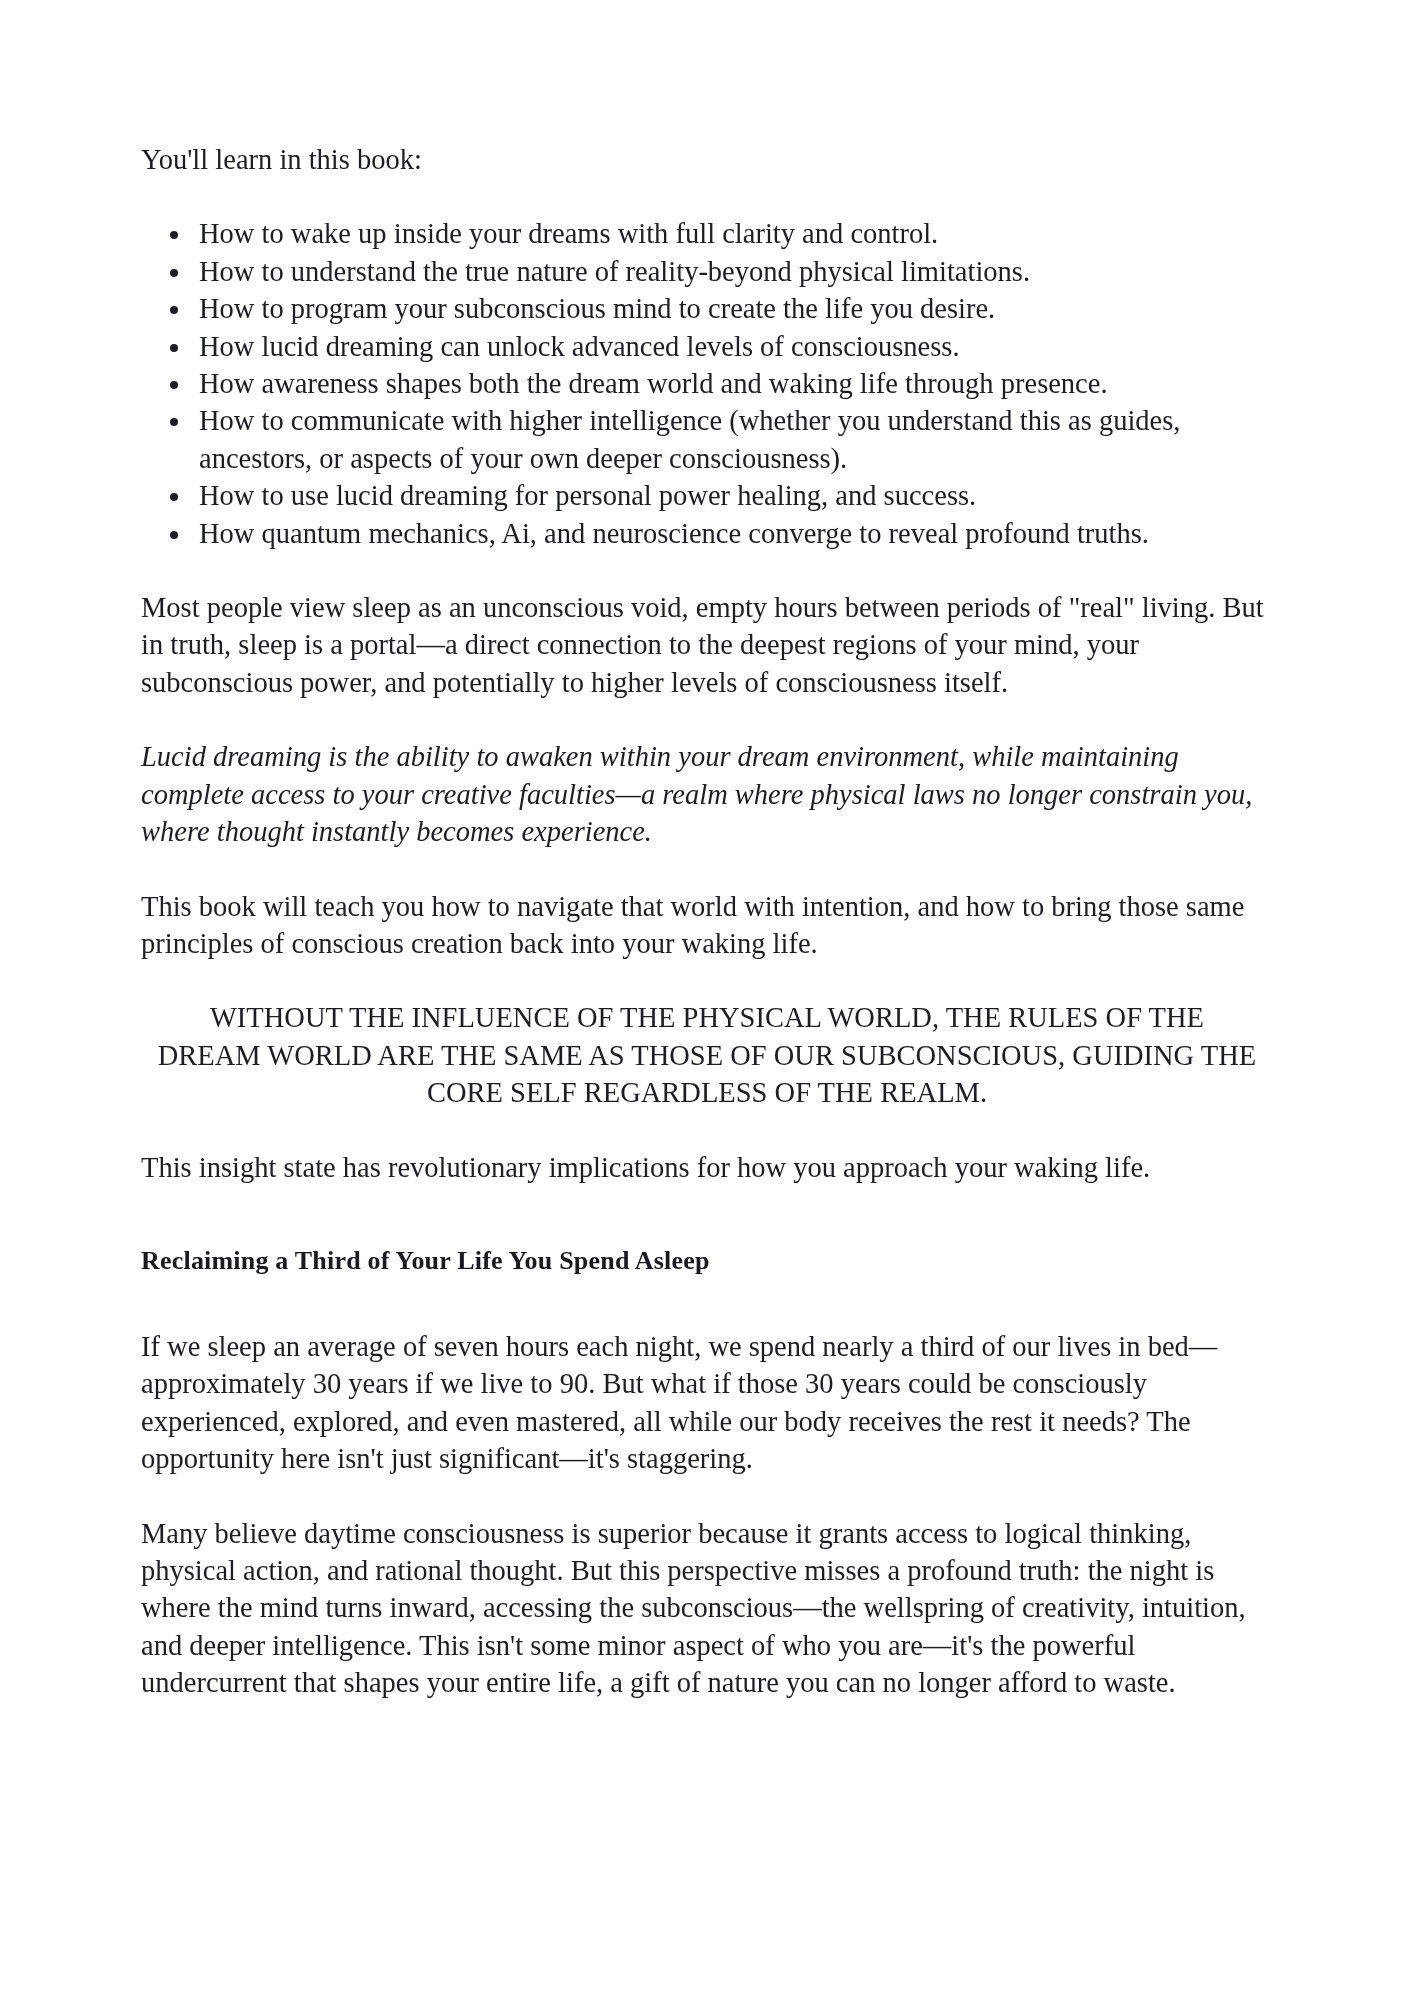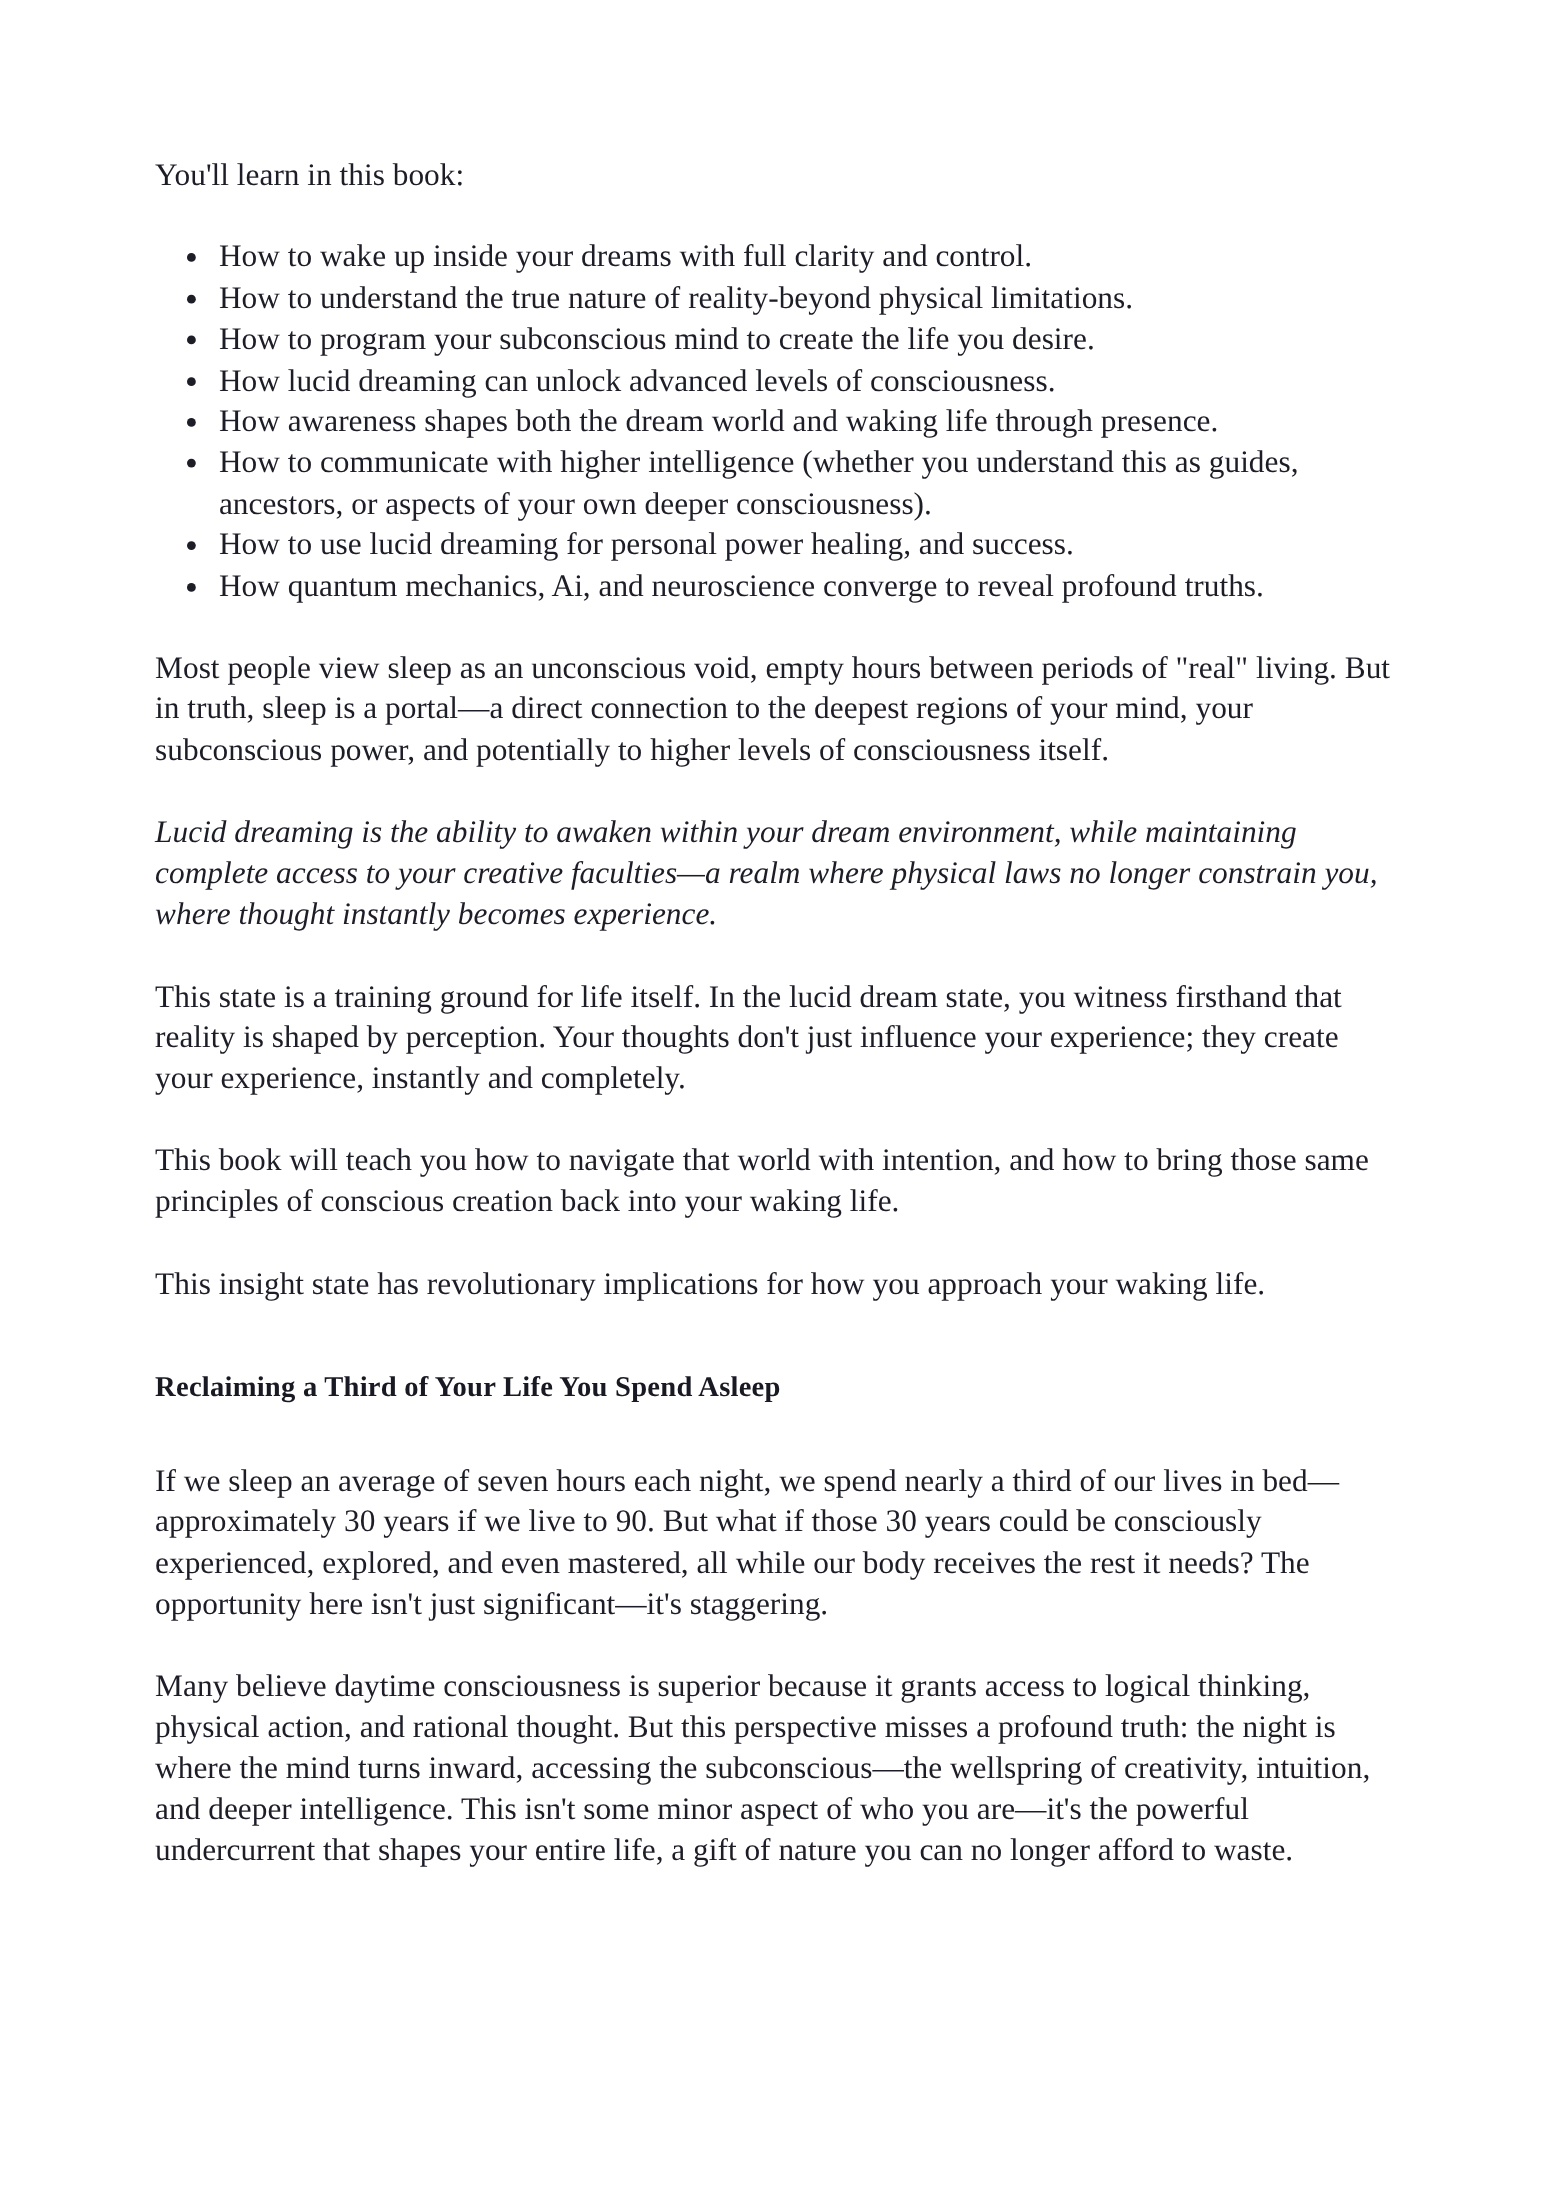--- a/index.html
+++ b/index.html
@@ -66,24 +66,24 @@
     <li>How awareness shapes both the dream world and waking life through presence.</li>
     <li>How to communicate with higher intelligence (whether you understand this as guides, ancestors, or aspects of your own deeper consciousness).</li>
     <li>How to use lucid dreaming for personal power healing, and success.</li>
     <li>How quantum mechanics, Ai, and neuroscience converge to reveal profound truths.</li>
   </ul>
 
   <p>Most people view sleep as an unconscious void, empty hours between periods of "real" living. But in truth, sleep is a portal—a direct connection to the deepest regions of your mind, your subconscious power, and potentially to higher levels of consciousness itself.</p>
 
   <p class="italic-para">Lucid dreaming is the ability to awaken within your dream environment, while maintaining complete access to your creative faculties—a realm where physical laws no longer constrain you, where thought instantly becomes experience.</p>
 
-  <p>This state is a training ground for life itself. In the lucid dream state, you witness firsthand that reality is shaped by perception. Your thoughts don't just influence your experience; they create your experience, instantly and completely.</p>
 
   <p>This book will teach you how to navigate that world with intention, and how to bring those same principles of conscious creation back into your waking life.</p>
 
+  <p class="caps-quote">WITHOUT THE INFLUENCE OF THE PHYSICAL WORLD, THE RULES OF THE DREAM WORLD ARE THE SAME AS THOSE OF OUR SUBCONSCIOUS, GUIDING THE CORE SELF REGARDLESS OF THE REALM.</p>
 
   <p>This insight state has revolutionary implications for how you approach your waking life.</p>
 
   <h2 class="section-heading">Reclaiming a Third of Your Life You Spend Asleep</h2>
 
   <p>If we sleep an average of seven hours each night, we spend nearly a third of our lives in bed—approximately 30 years if we live to 90. But what if those 30 years could be consciously experienced, explored, and even mastered, all while our body receives the rest it needs? The opportunity here isn't just significant—it's staggering.</p>
 
   <p>Many believe daytime consciousness is superior because it grants access to logical thinking, physical action, and rational thought. But this perspective misses a profound truth: the night is where the mind turns inward, accessing the subconscious—the wellspring of creativity, intuition, and deeper intelligence. This isn't some minor aspect of who you are—it's the powerful undercurrent that shapes your entire life, a gift of nature you can no longer afford to waste.</p>
 
   <p>Turn the page. Your journey begins now.</p>

